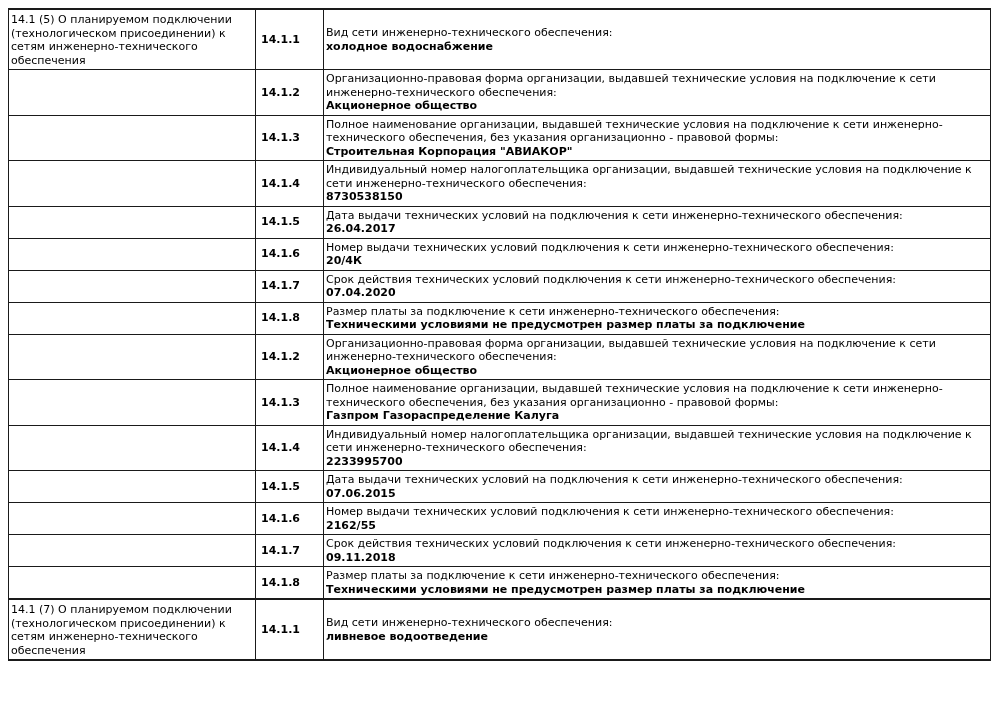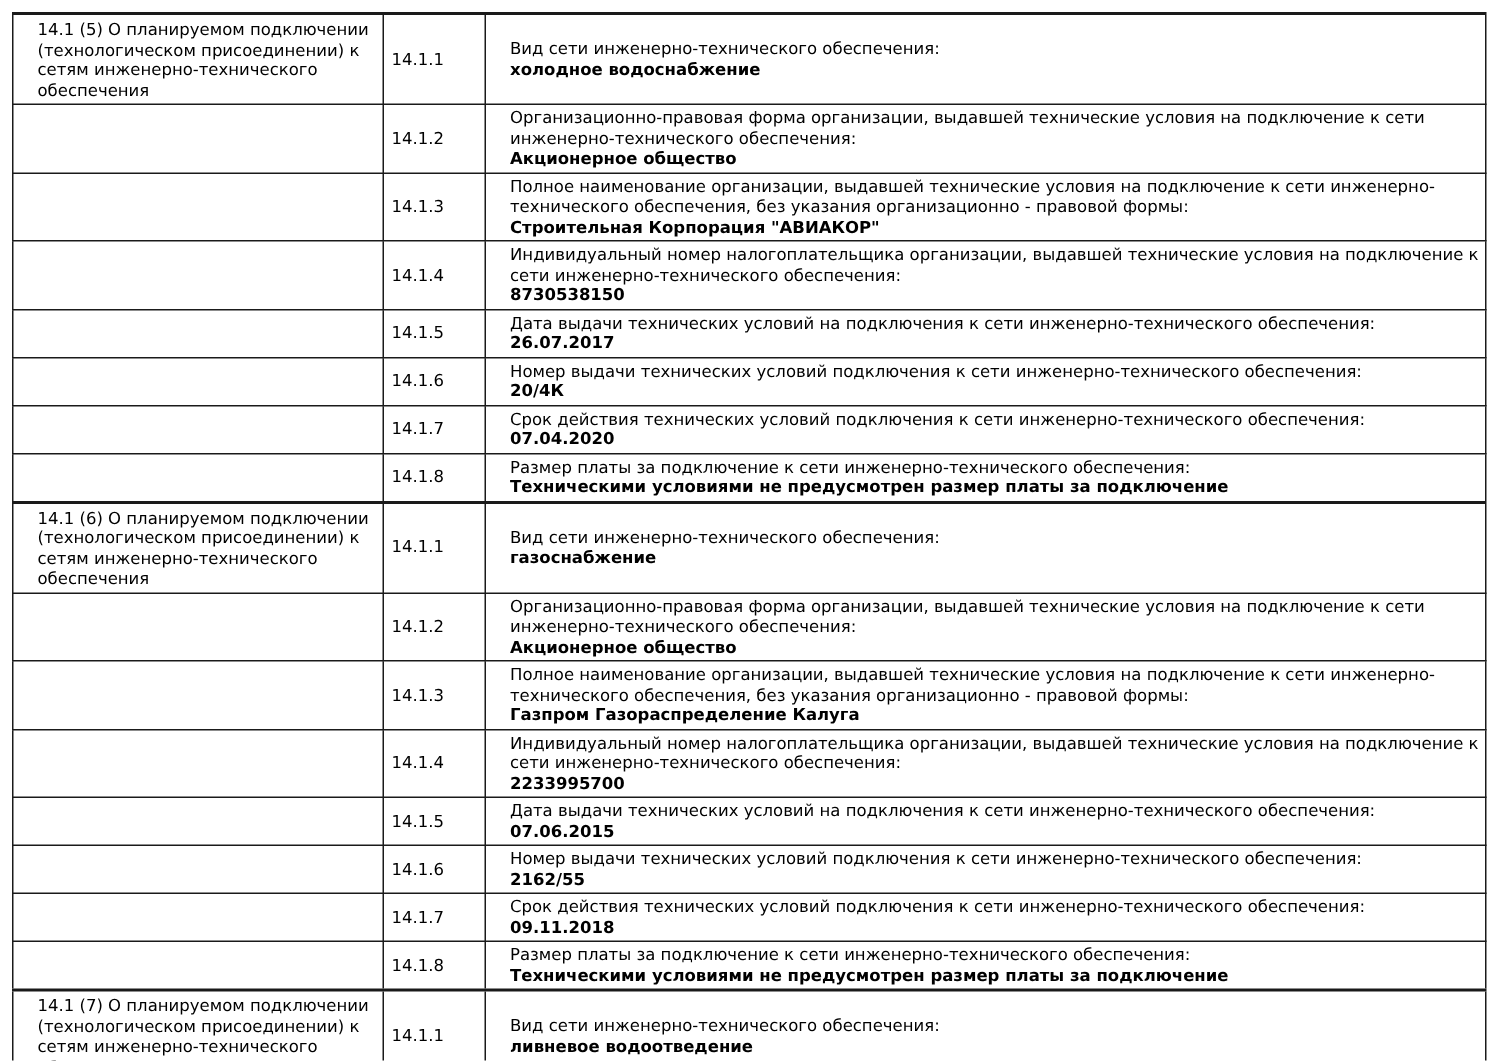--- a/index.html
+++ b/index.html
@@ -27,33 +27,34 @@
     table-layout: fixed;
     border: 1px solid #1a1a1a;
   }
   col.c1 { width: 247px; }
   col.c2 { width: 68px; }
   col.c3 { width: 667px; }
   td {
     border: 1px solid #1a1a1a;
     font-size: 11px;
     line-height: 13.5px;
-    padding: 2px 4px 2px 16px;
+    padding: 2px 4px 2px 2px;
     color: #000000;
     word-wrap: break-word;
   }
   tr.section-start td { border-top: 2px solid #1a1a1a; }
   tr:last-child td { border-bottom: 2px solid #1a1a1a; }
   td.header-cell {
     vertical-align: top;
     padding-top: 3px;
   }
   td.code-cell {
     vertical-align: middle;
     padding-left: 5px;
+    font-weight: bold;
   }
   td.content-cell {
     vertical-align: middle;
   }
   .field-value { font-weight: bold; }
 </style>
 </head>
 <body>
 
 <div class="page">
@@ -94,21 +95,21 @@
           <td class="content-cell">
             <div class="field-label">Индивидуальный номер налогоплательщика организации, выдавшей технические условия на подключение к сети инженерно-технического обеспечения:</div>
             <div class="field-value">8730538150</div>
           </td>
         </tr>
         <tr>
           <td class="header-cell"></td>
           <td class="code-cell">14.1.5</td>
           <td class="content-cell">
             <div class="field-label">Дата выдачи технических условий на подключения к сети инженерно-технического обеспечения:</div>
-            <div class="field-value">26.07.2017</div>
+            <div class="field-value">26.04.2017</div>
           </td>
         </tr>
         <tr>
           <td class="header-cell"></td>
           <td class="code-cell">14.1.6</td>
           <td class="content-cell">
             <div class="field-label">Номер выдачи технических условий подключения к сети инженерно-технического обеспечения:</div>
             <div class="field-value">20/4К</div>
           </td>
         </tr>
@@ -119,28 +120,20 @@
             <div class="field-label">Срок действия технических условий подключения к сети инженерно-технического обеспечения:</div>
             <div class="field-value">07.04.2020</div>
           </td>
         </tr>
         <tr>
           <td class="header-cell"></td>
           <td class="code-cell">14.1.8</td>
           <td class="content-cell">
             <div class="field-label">Размер платы за подключение к сети инженерно-технического обеспечения:</div>
             <div class="field-value">Техническими условиями не предусмотрен размер платы за подключение</div>
-          </td>
-        </tr>
-        <tr class="section-start">
-          <td class="header-cell">14.1 (6) О планируемом подключении (технологическом присоединении) к сетям инженерно-технического обеспечения</td>
-          <td class="code-cell">14.1.1</td>
-          <td class="content-cell">
-            <div class="field-label">Вид сети инженерно-технического обеспечения:</div>
-            <div class="field-value">газоснабжение</div>
           </td>
         </tr>
         <tr>
           <td class="header-cell"></td>
           <td class="code-cell">14.1.2</td>
           <td class="content-cell">
             <div class="field-label">Организационно-правовая форма организации, выдавшей технические условия на подключение к сети инженерно-технического обеспечения:</div>
             <div class="field-value">Акционерное общество</div>
           </td>
         </tr>

